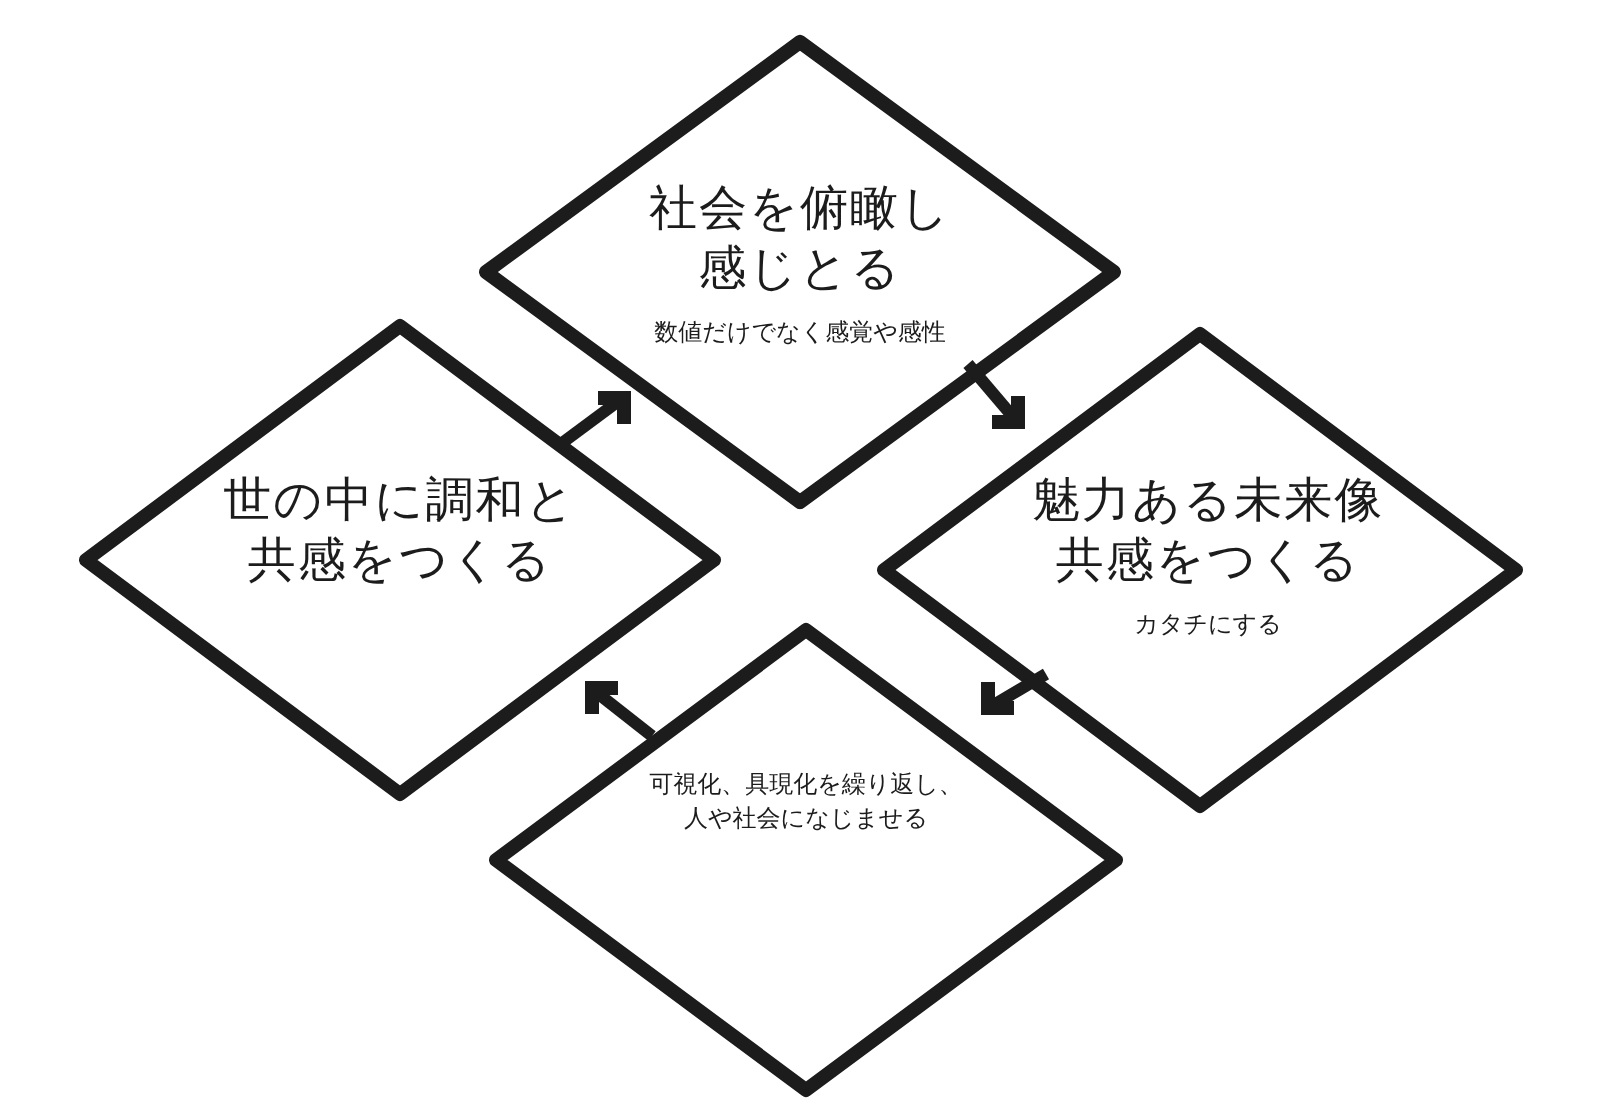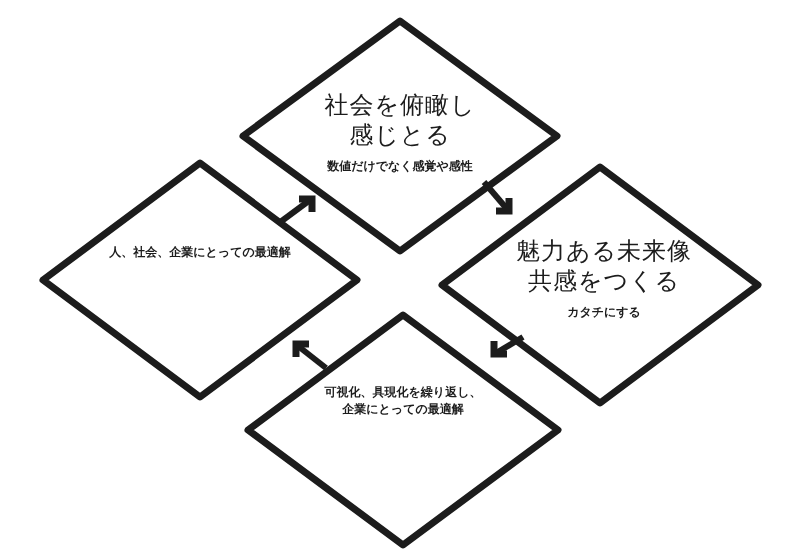--- a/index.html
+++ b/index.html
@@ -53,21 +53,21 @@
     font-size: 24px;
     line-height: 30px;
     font-weight: 400;
     letter-spacing: 1px;
     white-space: pre-line;
   }
   .node .subtitle {
     margin-top: 8px;
     font-size: 12px;
     line-height: 17px;
-    font-weight: 700;
+    font-weight: 400;
     white-space: pre-line;
     text-align: center;
   }
   .node-top    { left: 250px; top:  90px; }
   .node-right  { left: 454px; top: 236px; }
   .node-bottom { left: 253px; top: 379px; }
   .node-bottom .subtitle { margin-top: 5px; }
   .node-left   { left:  50px; top: 236px; }
 </style>
 </head>
@@ -110,20 +110,21 @@
   </div>
 
   <div class="node node-right">
     <div class="title">魅力ある未来像
 共感をつくる</div>
     <div class="subtitle">カタチにする</div>
   </div>
 
   <div class="node node-bottom">
     <div class="subtitle">可視化、具現化を繰り返し、
-企業にとっての最適解</div>
+人や社会になじませる</div>
   </div>
 
   <div class="node node-left">
-    <div class="subtitle">人、社会、企業にとっての最適解</div>
+    <div class="title">世の中に調和と
+共感をつくる</div>
   </div>
 
 </div>
 
 </body></html>

